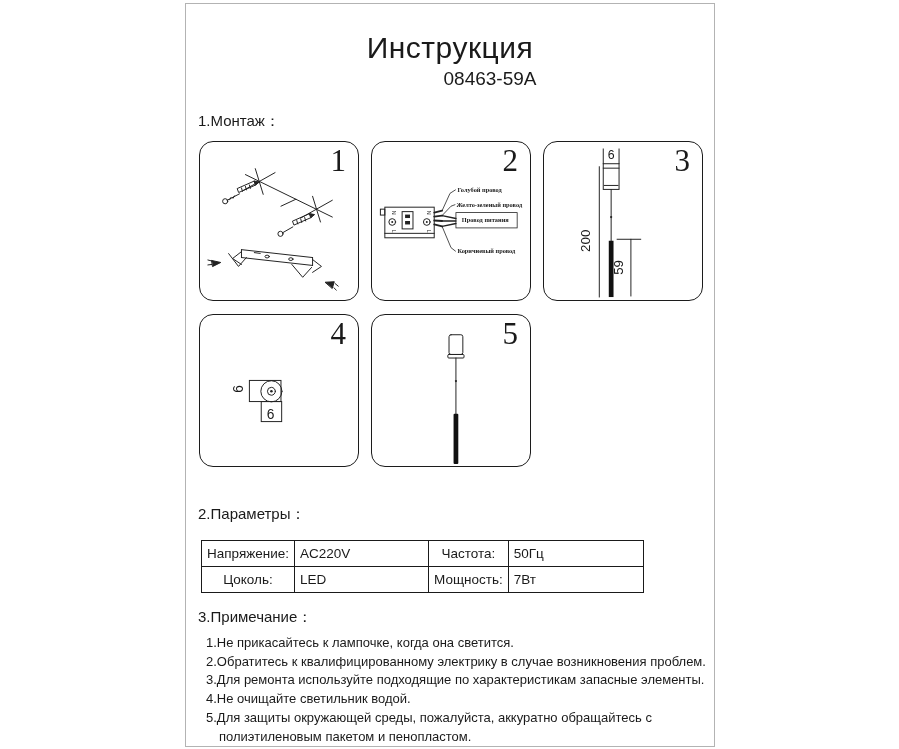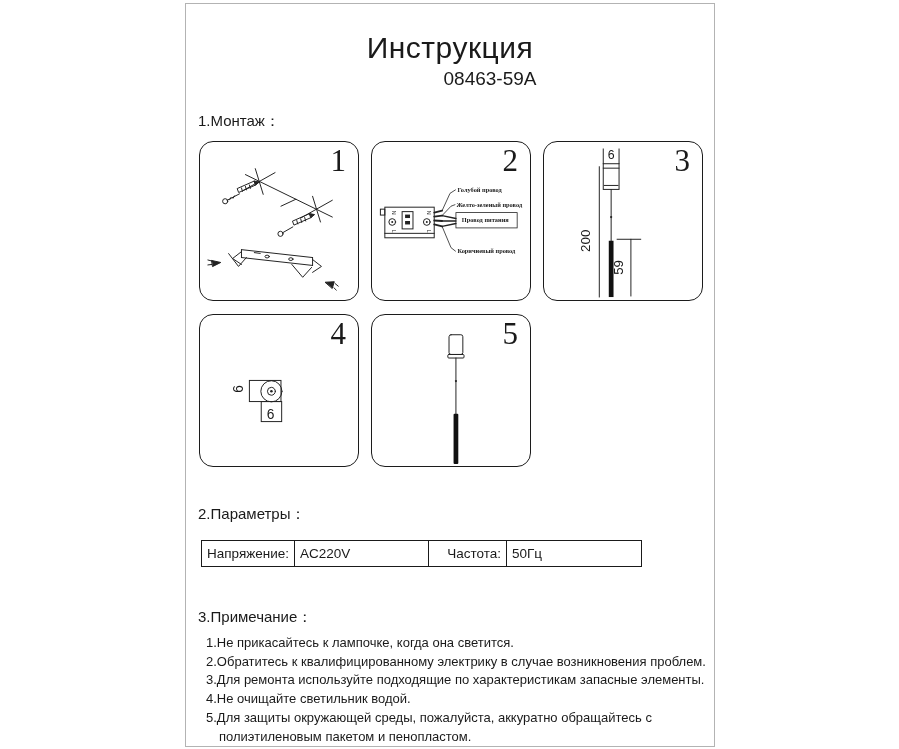--- a/index.html
+++ b/index.html
@@ -17,21 +17,21 @@
   .panel{position:absolute;width:160px;height:160px;border:1.5px solid #1c1c1c;
          border-radius:14px;background:#fff;box-sizing:border-box;}
   .panel svg{position:absolute;left:0;top:0;width:100%;height:100%;}
   .p1{left:13px;top:137px;} .p2{left:185px;top:137px;} .p3{left:357px;top:137px;}
   .p4{left:13px;top:310px;height:153px;} .p5{left:185px;top:310px;height:153px;}
   .pnum{position:absolute;top:2px;right:12px;font-family:"Liberation Serif",serif;
         font-size:31px;line-height:34px;}
   .ptable{position:absolute;left:15px;top:536px;border-collapse:collapse;
           table-layout:fixed;font-size:13.5px;}
   .ptable td{border:1px solid #1a1a1a;height:25px;padding:0 5px;white-space:nowrap;}
-  .ptable td.lab{text-align:right;}
+  .ptable td.lab{text-align:center;}
   .ptable td.val{}
   .notes{position:absolute;left:20px;top:630px;font-size:13px;line-height:18.7px;}
   .notes .cont{padding-left:13px;}
   svg text{fill:#1a1a1a;}
   .dim{font-family:"Liberation Sans",sans-serif;}
   .wlbl{font-family:"Liberation Serif",serif;font-weight:600;}
 </style>
 </head>
 <body>
 
@@ -208,20 +208,26 @@
           <col style="width:78px">
           <col style="width:135px">
         </colgroup>
     <tbody>
       <tr>
         <td class="lab">Напряжение:</td>
         <td class="val">AC220V</td>
         <td class="lab">Частота:</td>
         <td class="val">50Гц</td>
       </tr>
+      <tr>
+        <td class="lab">Цоколь:</td>
+        <td class="val">LED</td>
+        <td class="lab">Мощность:</td>
+        <td class="val">7Вт</td>
+      </tr>
     </tbody>
   </table>
 
   <div class="sec notesh">3.Примечание：</div>
 
   <div class="notes">
     <div>1.Не прикасайтесь к лампочке, когда она светится.</div>
     <div>2.Обратитесь к квалифицированному электрику в случае возникновения проблем.</div>
     <div>3.Для ремонта используйте подходящие по характеристикам запасные элементы.</div>
     <div>4.Не очищайте светильник водой.</div>

